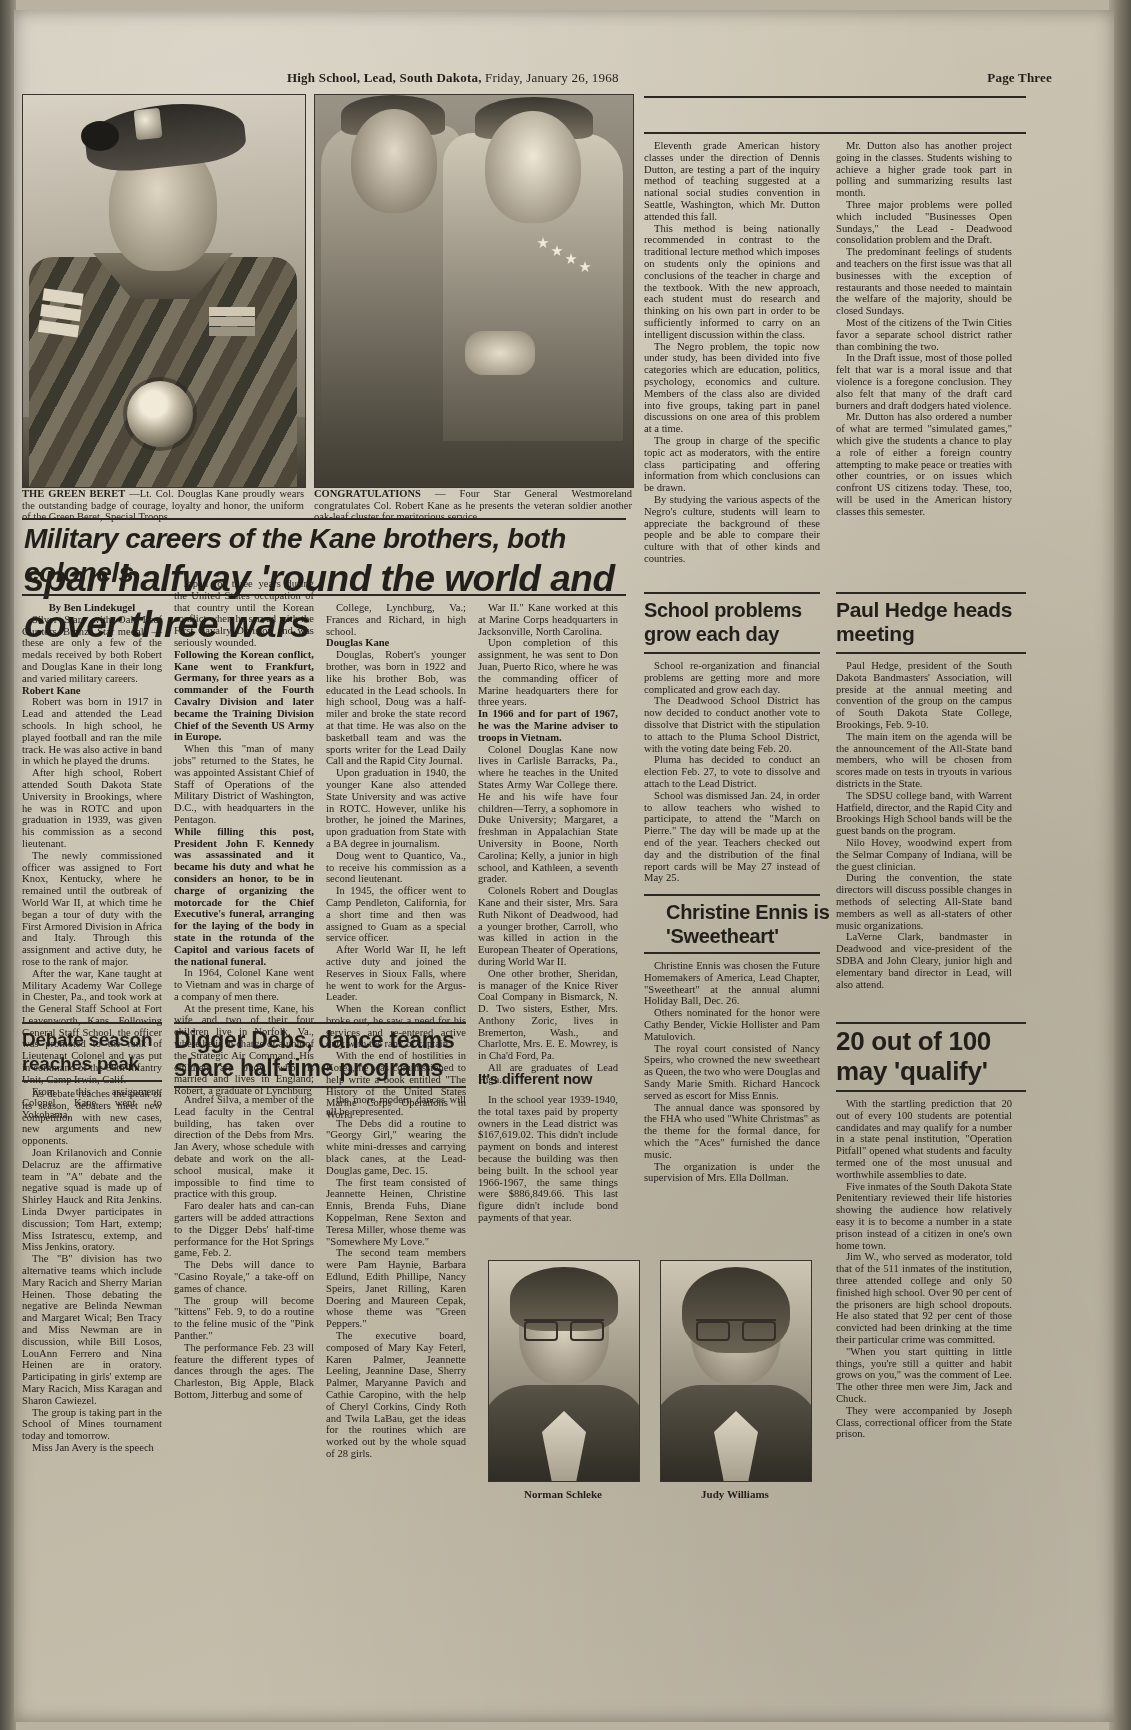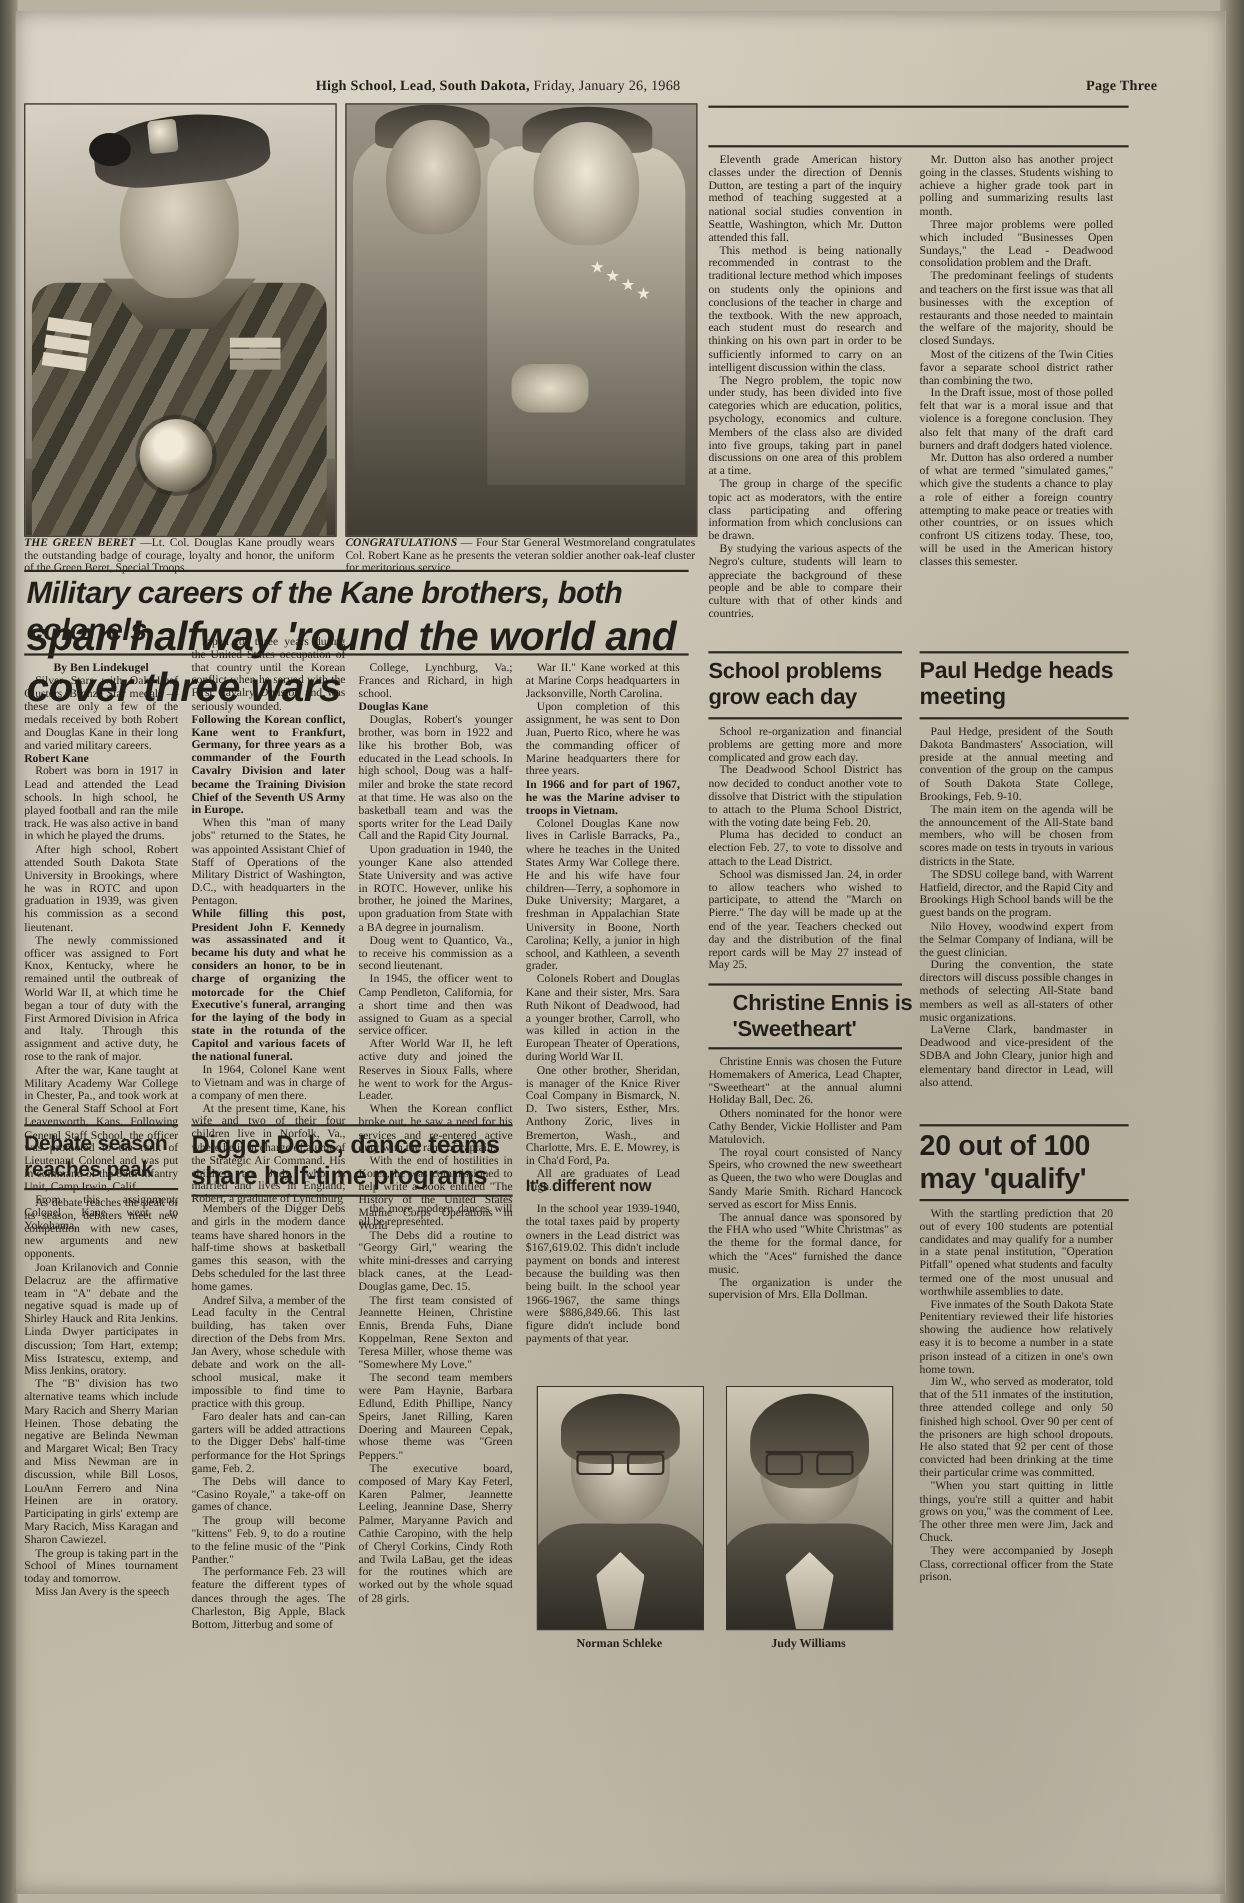--- a/index.html
+++ b/index.html
@@ -80,21 +80,21 @@
     border: 1px solid #3a362e;
   }
   .photo .ph-inner { position: absolute; inset: 0; }
   .cap {
     position: absolute;
     font-size: 10.5px;
     line-height: 11.6px;
     text-align: justify;
     color: #201d18;
   }
-  .cap b { font-weight: bold; font-style: italic; }
+  .cap b { font-weight: bold; }
 
   
   #photo1 .sky {
     position:absolute; inset:0;
     background: linear-gradient(175deg, #d8d2c4 0%, #b9b2a3 35%, #8e887a 70%, #6d675b 100%);
   }
   #photo1 .face {
     position:absolute; left:86px; top:44px; width:108px; height:132px;
     border-radius:52% 52% 45% 45%;
     background: radial-gradient(ellipse at 45% 38%, #ded5c3, #9b917f 70%, #6e6657);
@@ -424,21 +424,20 @@
       <p>Joan Krilanovich and Connie Delacruz are the affirmative team in "A" debate and the negative squad is made up of Shirley Hauck and Rita Jenkins. Linda Dwyer participates in discussion; Tom Hart, extemp; Miss Istratescu, extemp, and Miss Jenkins, oratory.</p>
       <p>The "B" division has two alternative teams which include Mary Racich and Sherry Marian Heinen. Those debating the negative are Belinda Newman and Margaret Wical; Ben Tracy and Miss Newman are in discussion, while Bill Losos, LouAnn Ferrero and Nina Heinen are in oratory. Participating in girls' extemp are Mary Racich, Miss Karagan and Sharon Cawiezel.</p>
       <p>The group is taking part in the School of Mines tournament today and tomorrow.</p>
       <p>Miss Jan Avery is the speech</p>
     </div>
 
     <div class="rule" style="left:152px; top:1000px; width:292px; height:2px;"></div>
     <div class="hl-sans" style="position:absolute; left:152px; top:1004px; width:300px; font-size:23px; line-height:28px;">Digger Debs, dance teams share half-time programs</div>
     <div class="rule" style="left:152px; top:1064px; width:292px; height:2px;"></div>
     <div class="col" style="left:152px; top:1072px; width:140px;">
-      <p class="first">Members of the Digger Debs and girls in the modern dance teams have shared honors in the half-time shows at basketball games this season, with the Debs scheduled for the last three home games.</p>
       <p>Andref Silva, a member of the Lead faculty in the Central building, has taken over direction of the Debs from Mrs. Jan Avery, whose schedule with debate and work on the all-school musical, make it impossible to find time to practice with this group.</p>
       <p>Faro dealer hats and can-can garters will be added attractions to the Digger Debs' half-time performance for the Hot Springs game, Feb. 2.</p>
       <p>The Debs will dance to "Casino Royale," a take-off on games of chance.</p>
       <p>The group will become "kittens" Feb. 9, to do a routine to the feline music of the "Pink Panther."</p>
       <p>The performance Feb. 23 will feature the different types of dances through the ages. The Charleston, Big Apple, Black Bottom, Jitterbug and some of</p>
     </div>
     <div class="col" style="left:304px; top:1072px; width:140px;">
       <p class="first">the more modern dances will all be represented.</p>
       <p>The Debs did a routine to "Georgy Girl," wearing the white mini-dresses and carrying black canes, at the Lead-Douglas game, Dec. 15.</p>
       <p>The first team consisted of Jeannette Heinen, Christine Ennis, Brenda Fuhs, Diane Koppelman, Rene Sexton and Teresa Miller, whose theme was "Somewhere My Love."</p>

